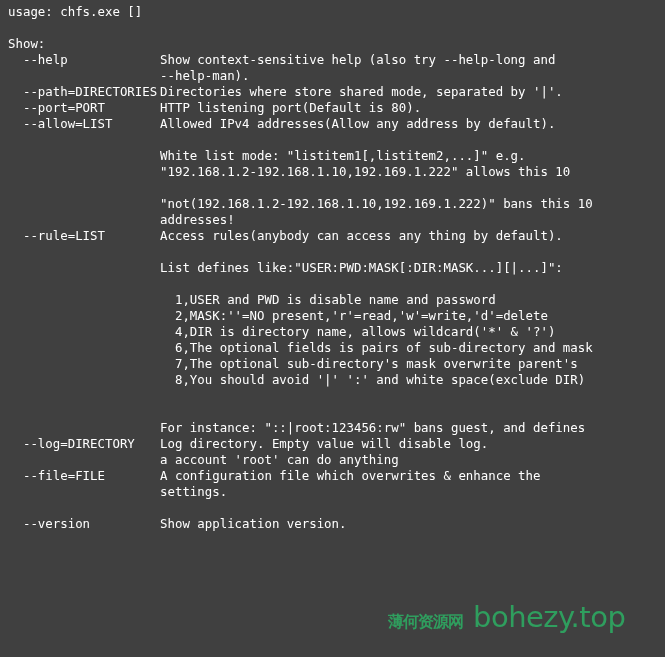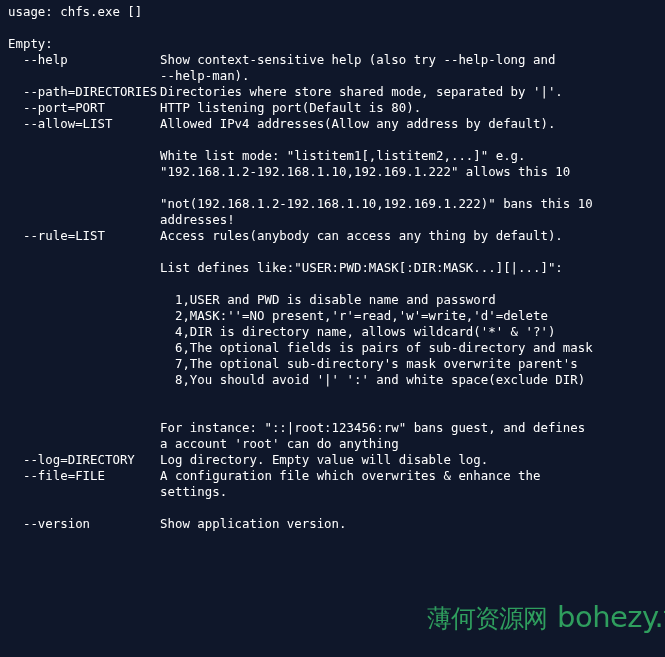--- a/index.html
+++ b/index.html
@@ -5,21 +5,21 @@
 <style>
   html, body {
     margin: 0;
     padding: 0;
     background: #000000;
   }
   #terminal {
     position: relative;
     width: 665px;
     height: 657px;
-    background: #0f172a;
+    background: #404040;
     color: #ffffff;
     font-family: "DejaVu Sans Mono", "Liberation Mono", monospace;
     font-size: 12.4px;
     line-height: 16px;
     overflow: hidden;
     box-sizing: border-box;
     padding: 4px 0 0 0;
   }
   .line {
     display: block;
@@ -50,39 +50,38 @@
     color: #2f9e5e;
     font-family: "DejaVu Sans", "Liberation Sans", sans-serif;
     font-size: 26px;
     line-height: 30px;
     white-space: nowrap;
     font-weight: 500;
     pointer-events: none;
     user-select: none;
   }
   .watermark .wm-cn {
-    font-weight: 400;
+    font-weight: 700;
     letter-spacing: -1px;
-    font-size: 25px;
-    margin-left: 39px;
+    font-size: 16px;
   }
   .watermark .wm-url {
     margin-left: 10px;
     font-size: 29px;
     letter-spacing: -0.5px;
   }
 </style>
 </head>
 <body>
 
 <div id="terminal">
 
   <div class="line">usage: chfs.exe []</div>
   <div class="line blank"></div>
-  <div class="line">Empty:</div>
+  <div class="line">Show:</div>
 
   <div id="flag-lines">
       <div class="line"><span class="col-flag">  --help</span><span class="col-desc">Show context-sensitive help (also try --help-long and</span></div>
       <div class="line"><span class="col-flag"></span><span class="col-desc">--help-man).</span></div>
       <div class="line"><span class="col-flag">  --path=DIRECTORIES</span><span class="col-desc">Directories where store shared mode, separated by '|'.</span></div>
       <div class="line"><span class="col-flag">  --port=PORT</span><span class="col-desc">HTTP listening port(Default is 80).</span></div>
       <div class="line"><span class="col-flag">  --allow=LIST</span><span class="col-desc">Allowed IPv4 addresses(Allow any address by default).</span></div>
       <div class="line"><span class="col-flag"></span><span class="col-desc"></span></div>
       <div class="line"><span class="col-flag"></span><span class="col-desc">White list mode: "listitem1[,listitem2,...]" e.g.</span></div>
       <div class="line"><span class="col-flag"></span><span class="col-desc">"192.168.1.2-192.168.1.10,192.169.1.222" allows this 10</span></div>
@@ -95,22 +94,22 @@
       <div class="line"><span class="col-flag"></span><span class="col-desc"></span></div>
       <div class="line"><span class="col-flag"></span><span class="col-desc">  1,USER and PWD is disable name and password</span></div>
       <div class="line"><span class="col-flag"></span><span class="col-desc">  2,MASK:''=NO present,'r'=read,'w'=write,'d'=delete</span></div>
       <div class="line"><span class="col-flag"></span><span class="col-desc">  4,DIR is directory name, allows wildcard('*' &amp; '?')</span></div>
       <div class="line"><span class="col-flag"></span><span class="col-desc">  6,The optional fields is pairs of sub-directory and mask</span></div>
       <div class="line"><span class="col-flag"></span><span class="col-desc">  7,The optional sub-directory's mask overwrite parent's</span></div>
       <div class="line"><span class="col-flag"></span><span class="col-desc">  8,You should avoid '|' ':' and white space(exclude DIR)</span></div>
       <div class="line"><span class="col-flag"></span><span class="col-desc"></span></div>
       <div class="line"><span class="col-flag"></span><span class="col-desc"></span></div>
       <div class="line"><span class="col-flag"></span><span class="col-desc">For instance: "::|root:123456:rw" bans guest, and defines</span></div>
+      <div class="line"><span class="col-flag">  --log=DIRECTORY</span><span class="col-desc">Log directory. Empty value will disable log.</span></div>
       <div class="line"><span class="col-flag"></span><span class="col-desc">a account 'root' can do anything</span></div>
-      <div class="line"><span class="col-flag">  --log=DIRECTORY</span><span class="col-desc">Log directory. Empty value will disable log.</span></div>
       <div class="line"><span class="col-flag">  --file=FILE</span><span class="col-desc">A configuration file which overwrites &amp; enhance the</span></div>
       <div class="line"><span class="col-flag"></span><span class="col-desc">settings.</span></div>
       <div class="line"><span class="col-flag"></span><span class="col-desc"></span></div>
       <div class="line"><span class="col-flag">  --version</span><span class="col-desc">Show application version.</span></div>
     </div>
 
   <div class="watermark">
     <span class="wm-cn">薄何资源网</span><span class="wm-url">bohezy.top</span>
   </div>
 

